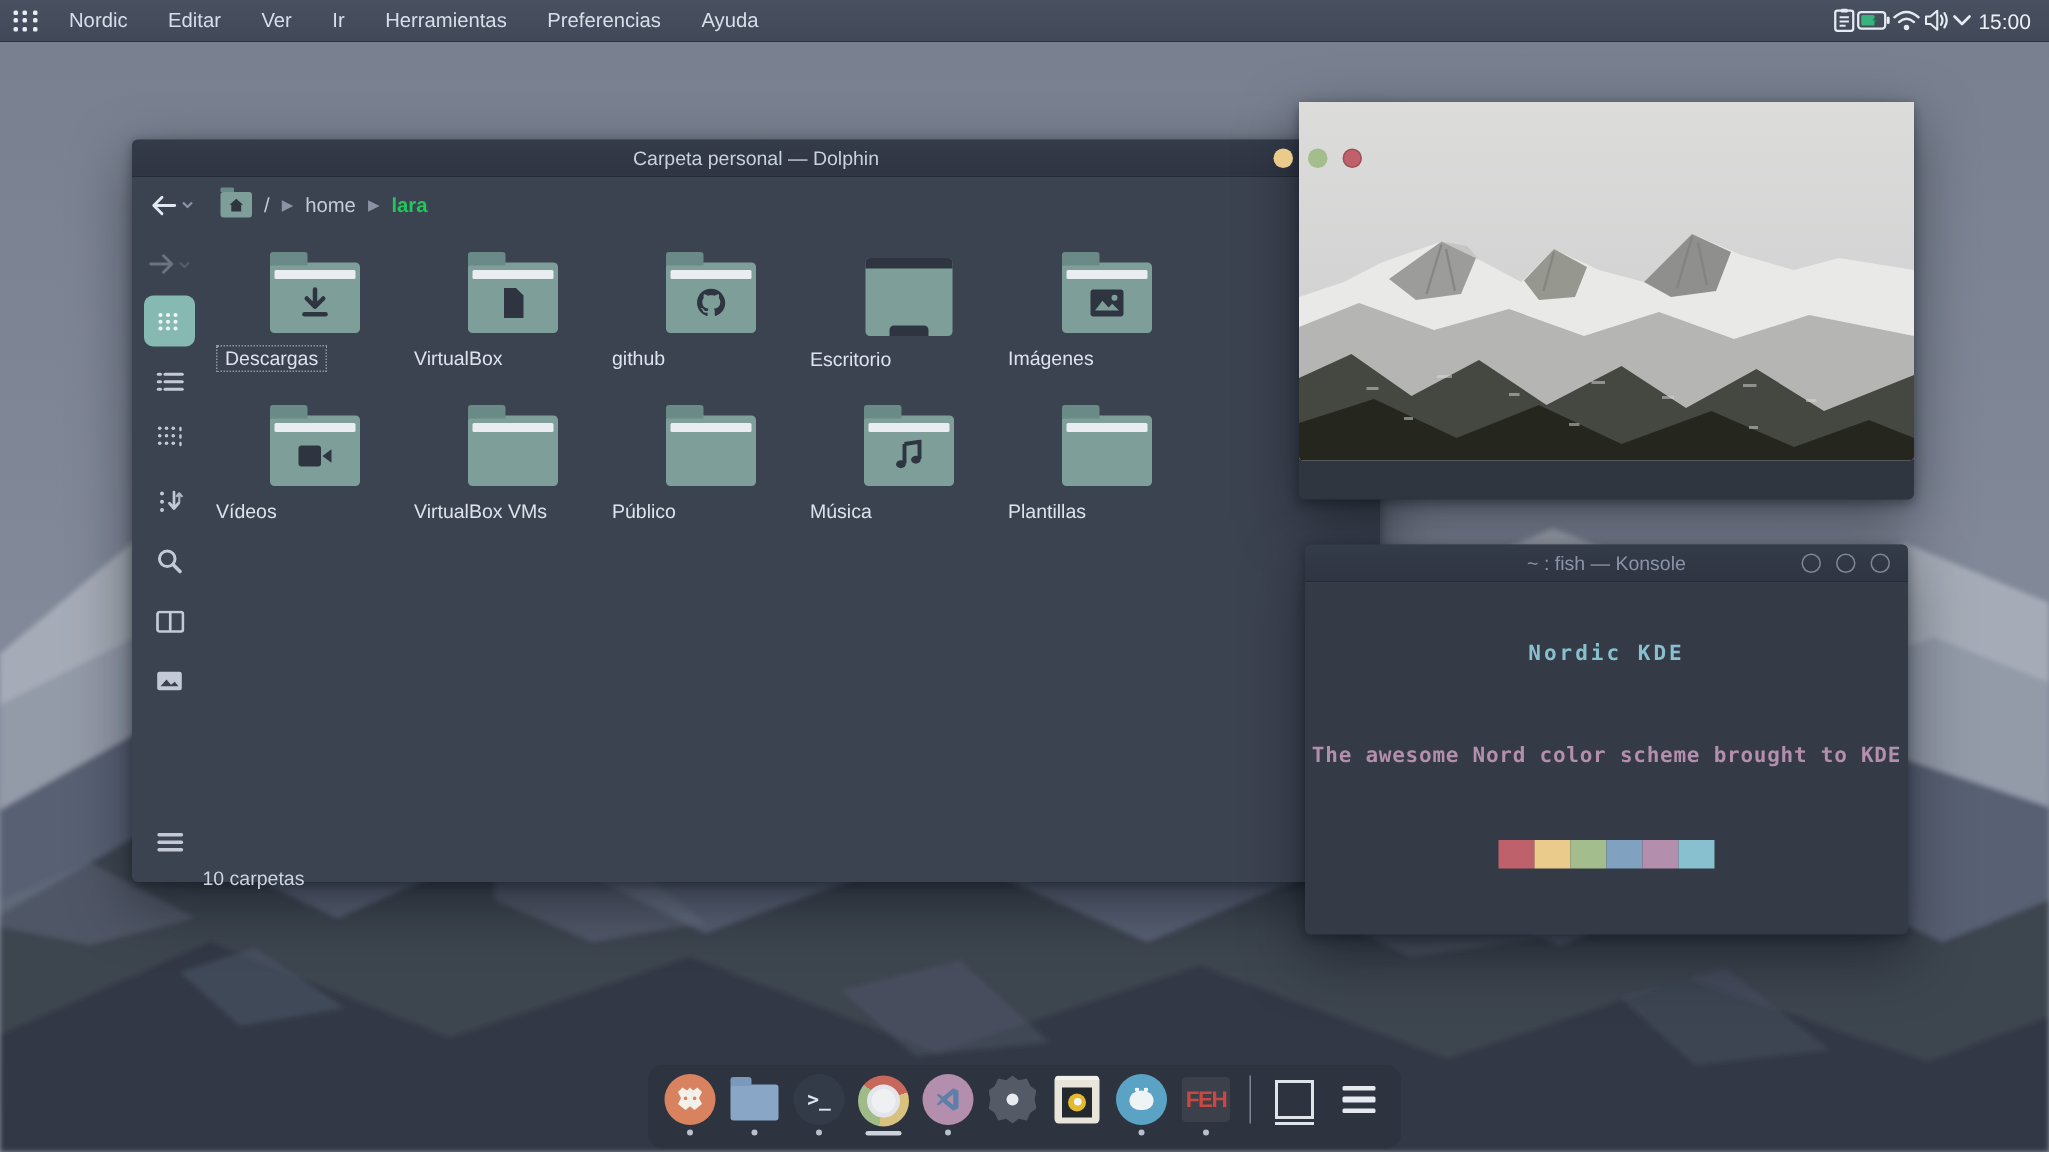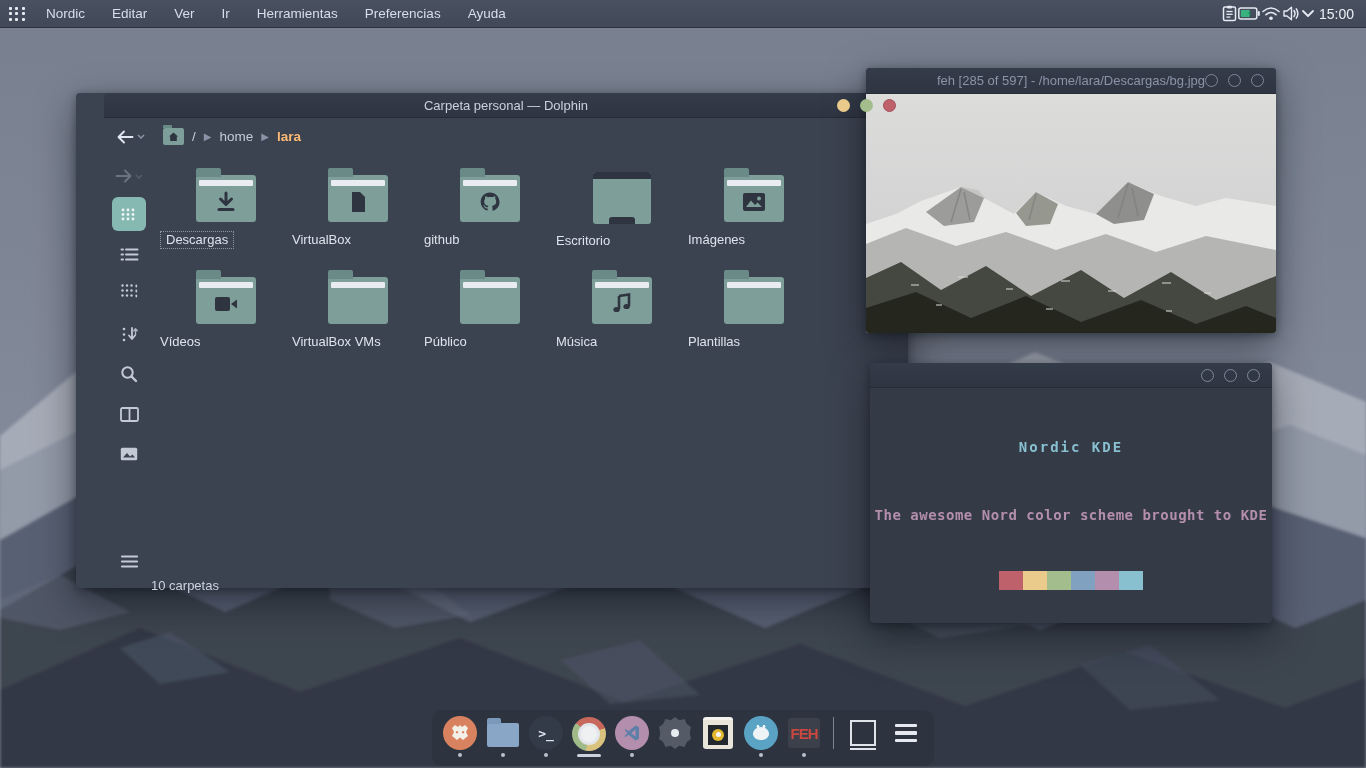--- a/index.html
+++ b/index.html
@@ -27,28 +27,28 @@
   .window { position:absolute; border-radius:4px; box-shadow:0 14px 38px rgba(10,14,22,.5), 0 2px 8px rgba(10,14,22,.4); }
   .titlebar { height:25px; border-radius:4px 4px 0 0; display:flex; align-items:center; position:relative;
     background:linear-gradient(#343b49,#2f3542); border-bottom:1px solid #262c37; }
   .titlebar .title { position:absolute; left:0; right:0; text-align:center; font-size:13px; color:#c9d1de; }
   .titlebar.inactive .title { color:#8b94a6; }
   .winbtns { margin-left:auto; display:flex; gap:10px; padding-right:12px; z-index:2; }
   .winbtn { width:13px; height:13px; border-radius:50%; cursor:pointer; }
   .winbtn.hollow { background:transparent; border:1.5px solid #7e8798; }
 
   
-  .dolphin { left:76px; top:93px; width:832px; height:495px; background:#3c4350;padding-left:28px; }
+  .dolphin { left:88px; top:93px; width:832px; height:495px; background:#3c4350; }
   .dolphin .navrow { height:37px; display:flex; align-items:center; padding-left:12px; }
   .navarrow { display:flex; align-items:center; gap:3px; cursor:pointer; }
   .crumbs { display:flex; align-items:center; gap:8px; margin-left:18px; font-size:13.5px; color:#c3cbd8; }
   .crumb-home { width:21px; height:17px; background:#7e9e99; border-radius:2px; display:flex; align-items:center; justify-content:center; cursor:pointer; position:relative; }
   .crumb-home::before { content:""; position:absolute; top:-3px; left:0; width:9px; height:3px; background:#698a86; border-radius:1px 1px 0 0; }
   .crumb-sep { color:#8a93a5; font-size:10px; }
-  .crumb-user { color:#fdba74; font-weight:bold; }
+  .crumb-user { color:#22c55e; font-weight:bold; }
 
   .dolphin-body { display:flex; height:433px; }
   .side { width:50px; display:flex; flex-direction:column; align-items:center; padding-top:6px; }
   .side .tool { width:34px; height:30px; display:flex; align-items:center; justify-content:center; cursor:pointer; margin-bottom:6px; }
   .tool.viewactive { background:#87b9b3; border-radius:6px; height:34px; margin-bottom:8px; }
   .side .spacer { flex:1; }
   .content { flex:1; display:flex; flex-direction:column; }
   .folder-grid { display:flex; flex-wrap:wrap; padding:8px 0 0 6px; flex:1; align-content:flex-start; }
   .fcell { width:132px; text-align:left; margin-bottom:16px; cursor:pointer; }
   .fico { position:relative; width:60px; height:47px; margin:12px auto 8px; background:#7e9e99; border-radius:3px; }
@@ -74,21 +74,21 @@
 
   
   .feh { left:866px; top:68px; width:410px; height:265px; background:#30363f; }
   .feh .photo { width:100%; height:239px; border-radius:0 0 3px 3px; overflow:hidden; }
   .feh .photo svg { display:block; width:100%; height:100%; }
 
   
   .konsole { left:870px; top:363px; width:402px; height:260px; background:#343b47; }
   .term { height:235px; font-family:"DejaVu Sans Mono", monospace; font-size:14px; font-weight:bold;
     display:flex; flex-direction:column; align-items:center; }
-  .term .heading { margin-top:51px; color:#88c0d0; letter-spacing:2px; }
+  .term .heading { margin-top:40px; color:#88c0d0; letter-spacing:2px; }
   .term .subtitle { margin-top:52px; color:#b48ead; letter-spacing:.5px; }
   .term .palette { margin-top:48px; display:flex; }
   .term .palette span { width:24px; height:19px; display:block; }
 
   
   .dock { position:absolute; bottom:2px; left:50%; transform:translateX(-50%); z-index:40;
     display:flex; align-items:center; gap:7px; padding:6px 10px 9px; border-radius:10px;
     background:rgba(38,43,54,.30); }
   .dock-item { width:36px; display:flex; flex-direction:column; align-items:center; cursor:pointer; position:relative; }
   .dock-ic { width:34px; height:34px; display:flex; align-items:center; justify-content:center; }
@@ -448,28 +448,20 @@
       </div>
 
       <div class="statusrow">
         <span class="count">10 carpetas</span>
       </div>
     </div>
   </div>
 </div>
 
 <div class="window feh">
-  <div class="titlebar inactive" style="height:26px">
-    <span class="title">feh [285 of 597] - /home/lara/Descargas/bg.jpg</span>
-    <span class="winbtns">
-      <span class="winbtn hollow"></span>
-      <span class="winbtn hollow"></span>
-      <span class="winbtn hollow"></span>
-    </span>
-  </div>
   <div class="photo">
     <svg viewBox="0 0 410 239" preserveAspectRatio="none">
       <defs>
         <linearGradient id="fsky" x1="0" y1="0" x2="0" y2="1">
           <stop offset="0" stop-color="#dcdcdb"></stop>
             <stop offset="1" stop-color="#cbcccc"></stop>
         </linearGradient>
       </defs>
       <rect width="410" height="239" fill="url(#fsky)"></rect>
       <path fill="#e9eae8" d="M0,130 30,120 55,107 95,93 120,105 148,120 170,98 200,112 230,120 262,88 295,102 330,112 360,104 410,112 410,239 0,239Z"></path>
@@ -494,20 +486,21 @@
           <rect x="70" y="210" width="6" height="2"></rect>
           <rect x="180" y="214" width="7" height="2"></rect>
           <rect x="300" y="216" width="6" height="2"></rect>
       </g>
     </svg>
   </div>
 </div>
 
 <div class="window konsole">
   <div class="titlebar inactive">
+    <span class="title">~ : fish — Konsole</span>
     <span class="winbtns">
       <span class="winbtn hollow"></span>
       <span class="winbtn hollow"></span>
       <span class="winbtn hollow"></span>
     </span>
   </div>
   <div class="term">
     <span class="heading">Nordic KDE</span>
     <span class="subtitle">The awesome Nord color scheme brought to KDE</span>
     <span class="palette">

